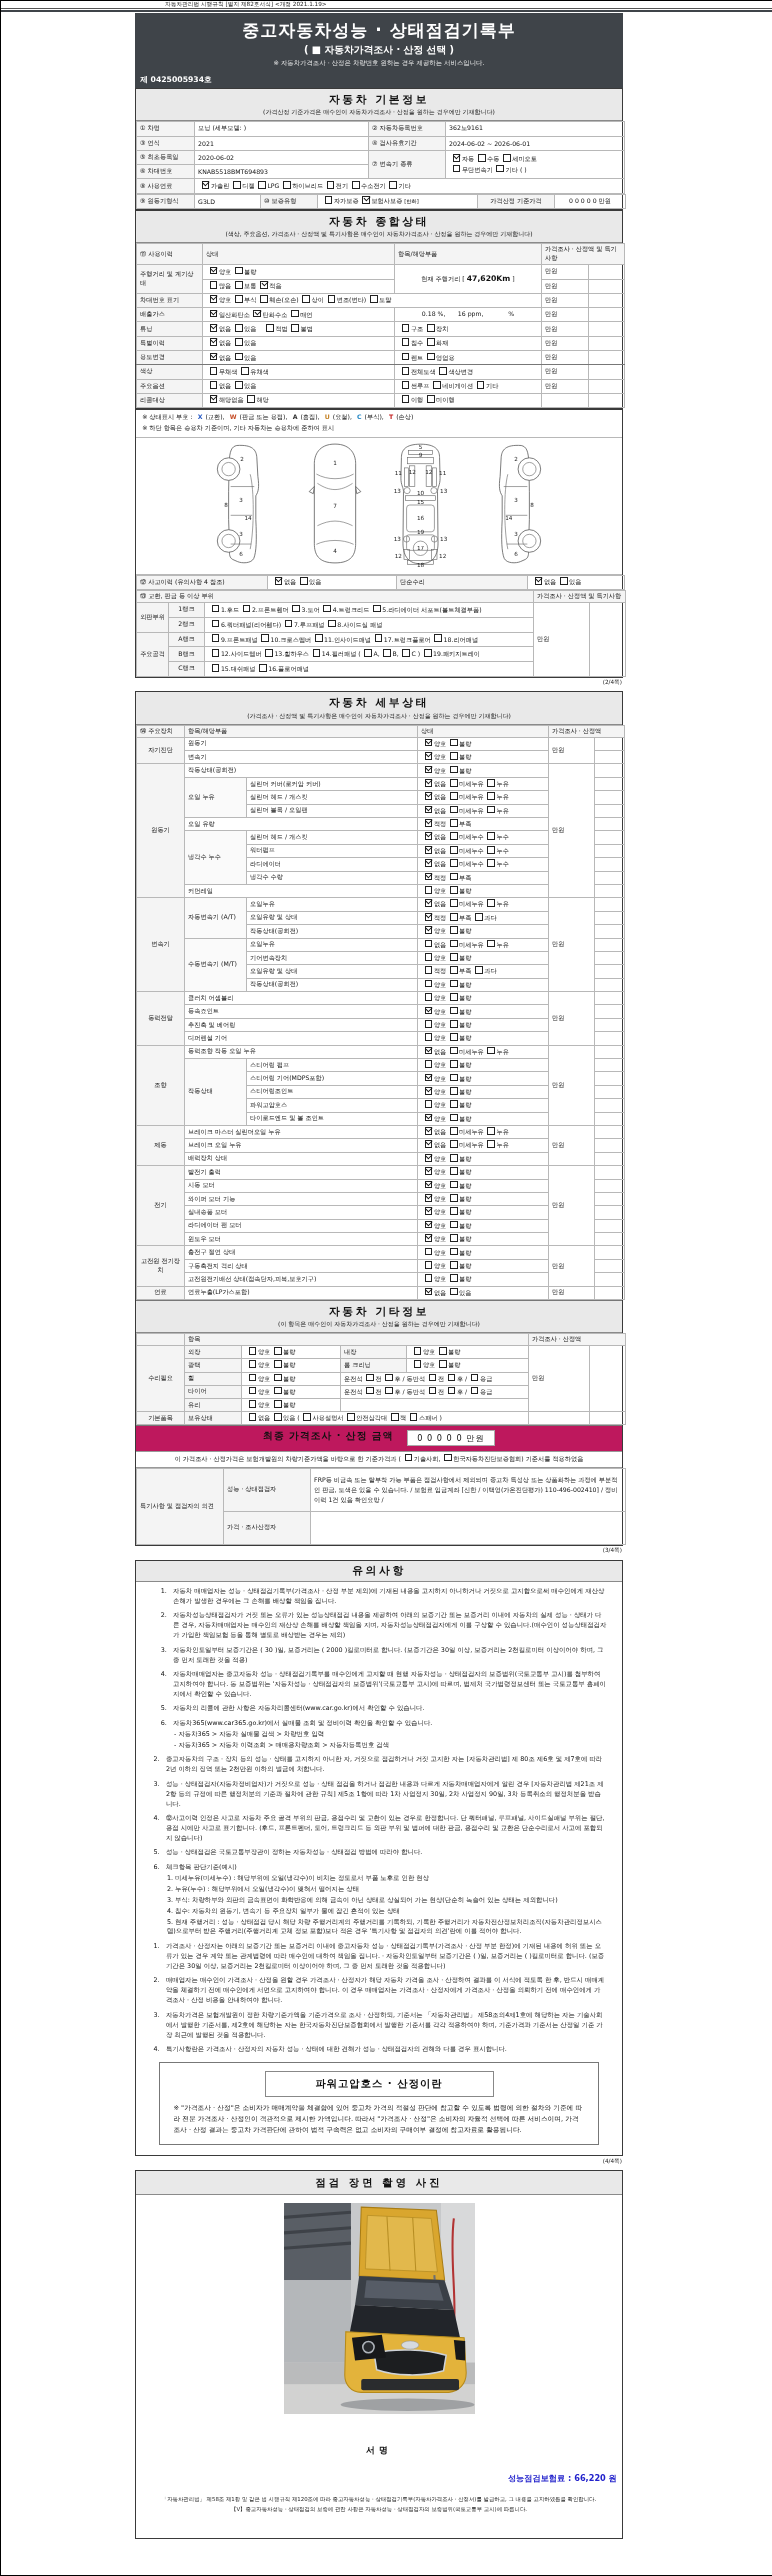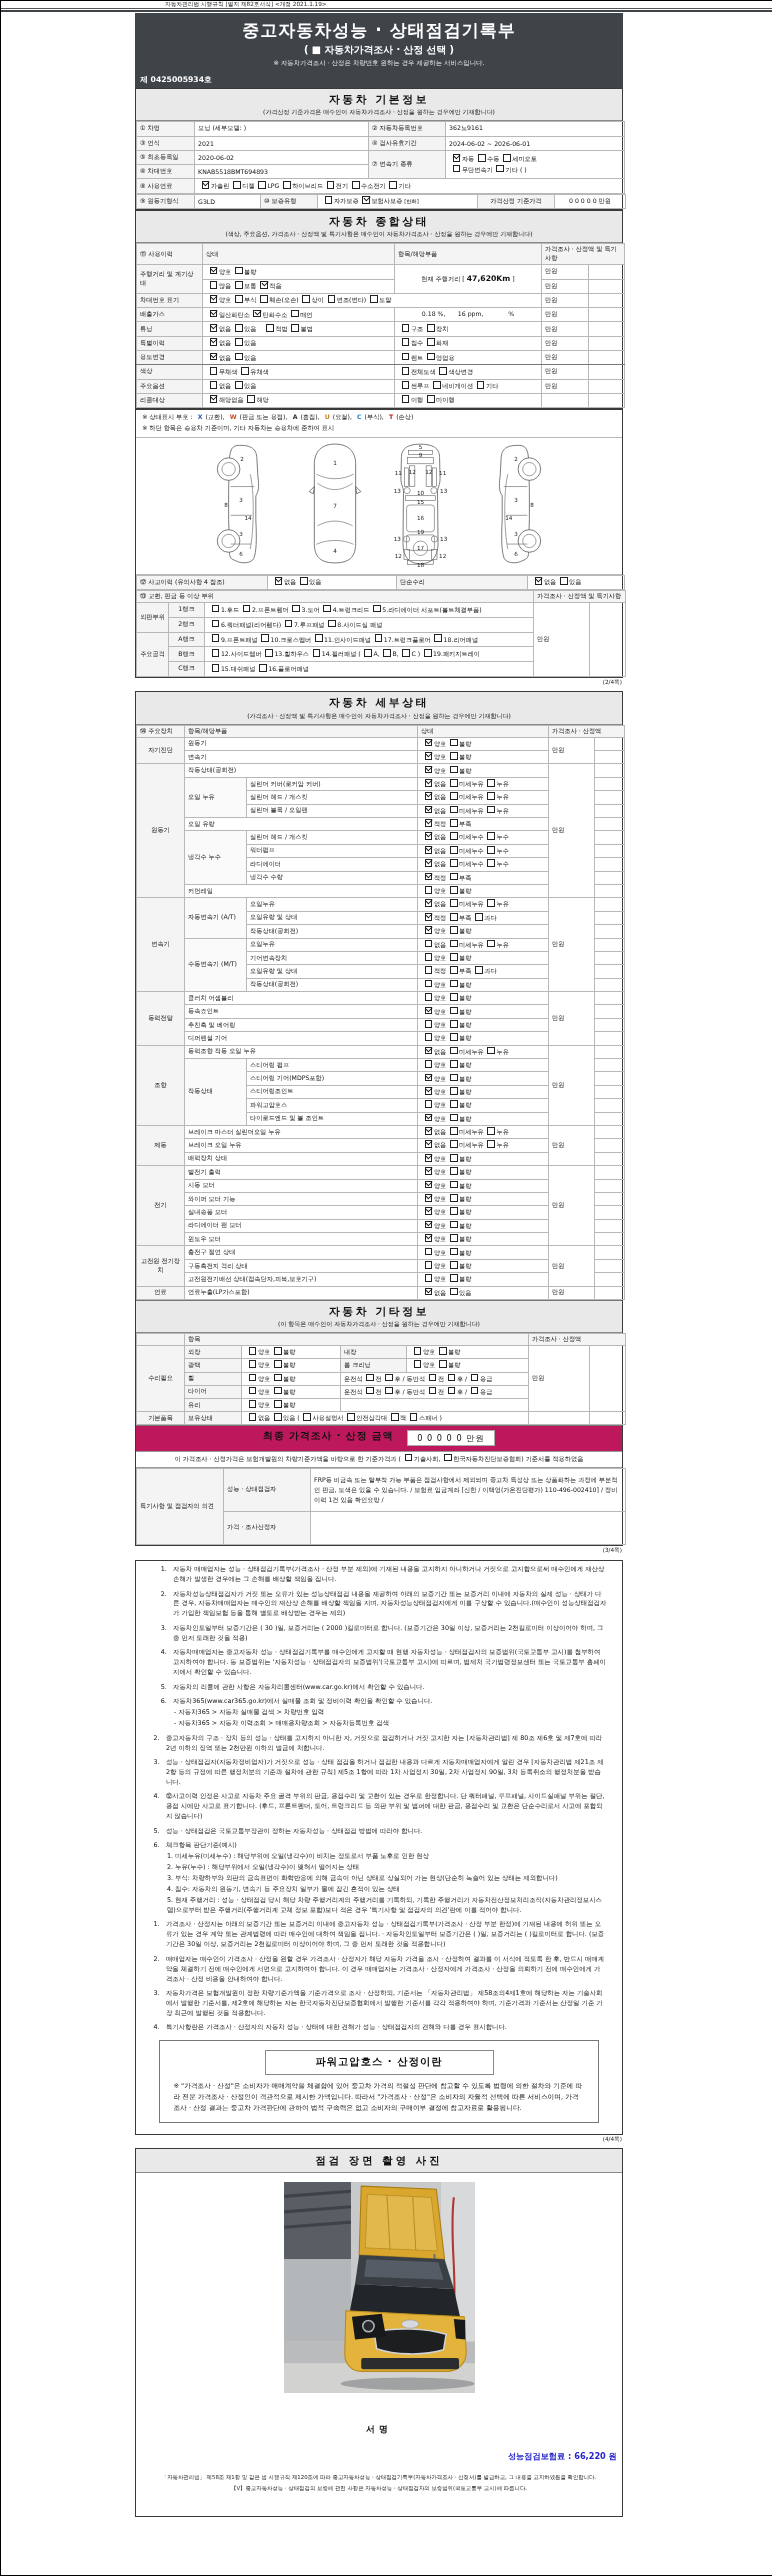--- a/index.html
+++ b/index.html
@@ -733,20 +733,23 @@
       <tr>
         <td class="lbl" style="height:30px">가격 · 조사산정자</td>
         <td></td>
       </tr>
     </tbody>
       </table>
   </div>
   <div class="pgmark">(3/4쪽)</div>
 
   <div class="blk" style="margin-top:3.1px">
+    <div class="hdr">
+      <div class="t">유의사항</div>
+    </div>
     <div style="margin-left:7.2px">
         <div class="notice-item">
           <span class="no">1.</span>
           <span class="tx">자동차 매매업자는 성능 · 상태점검기록부(가격조사 · 산정 부분 제외)에 기재된 내용을 고지하지 아니하거나 거짓으로 고지함으로써 매수인에게 재산상 손해가 발생한 경우에는 그 손해를 배상할 책임을 집니다.</span>
         </div>
         <div class="notice-item">
           <span class="no">2.</span>
           <span class="tx">자동차성능상태점검자가 거짓 또는 오류가 있는 성능상태점검 내용을 제공하여 아래의 보증기간 또는 보증거리 이내에 자동차의 실제 성능 · 상태가 다른 경우, 자동차매매업자는 매수인의 재산상 손해를 배상할 책임을 지며, 자동차성능상태점검자에게 이를 구상할 수 있습니다.(매수인이 성능상태점검자가 가입한 책임보험 등을 통해 별도로 배상받는 경우는 제외)</span>
         </div>
         <div class="notice-item">

